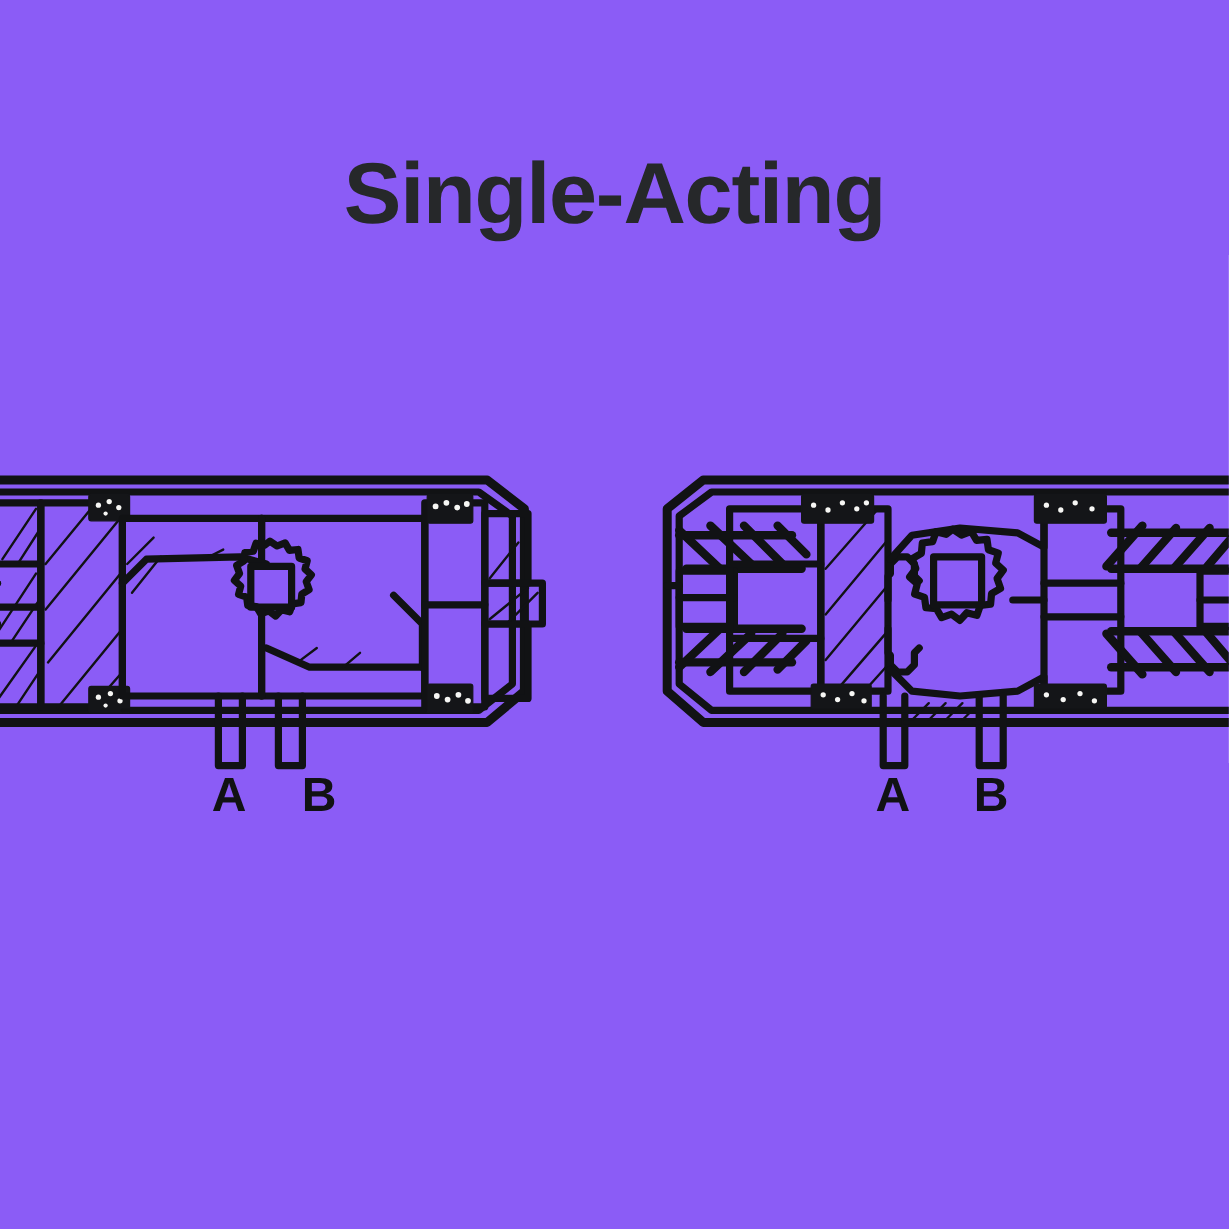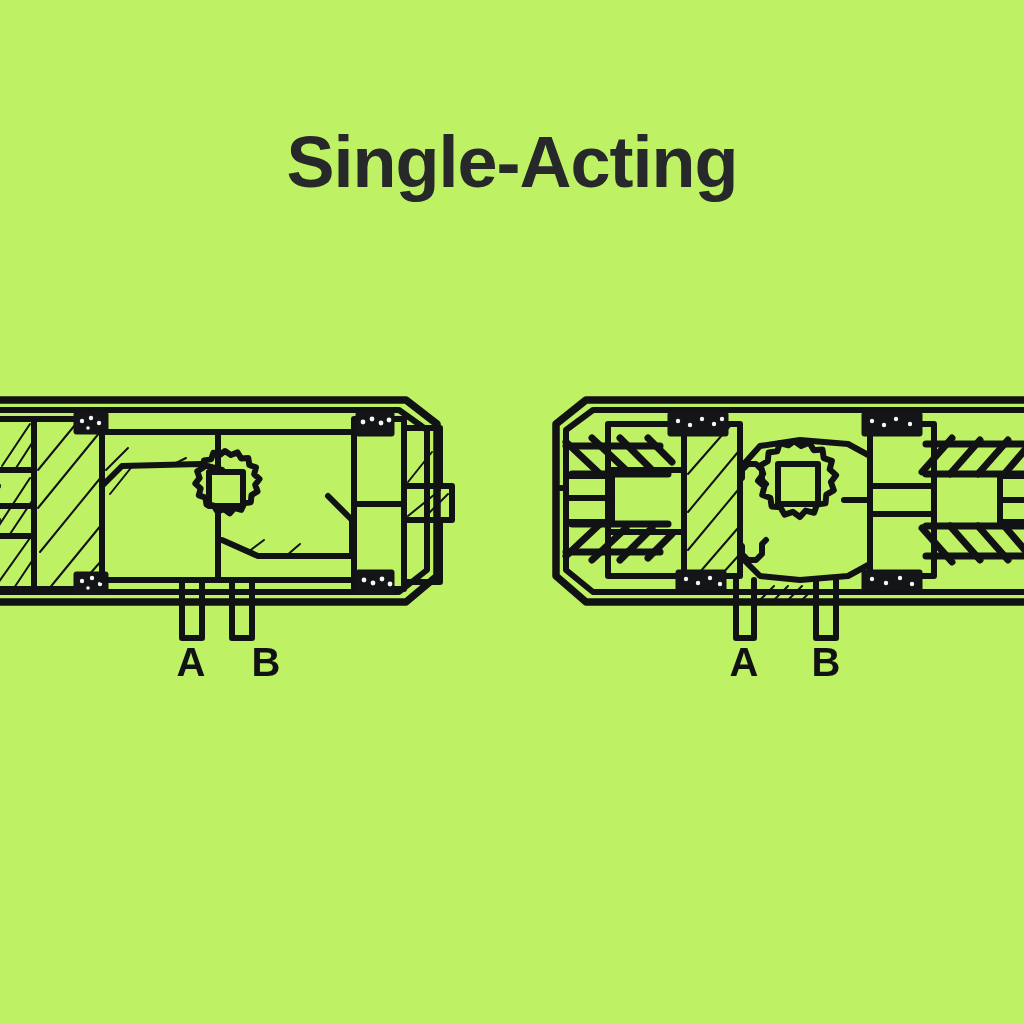--- a/index.html
+++ b/index.html
@@ -11,21 +11,21 @@
     width: 1024px;
     height: 1024px;
     background: #f8f8f7;
     font-family: "Liberation Sans", sans-serif;
     overflow: hidden;
   }
   #page {
     position: relative;
     width: 1024px;
     height: 1024px;
-    background: #bef264;
+    background: #8b5cf6;
   }
   #figure-title {
     position: absolute;
     top: 126px;
     left: 0;
     width: 1024px;
     text-align: center;
     font-family: "Liberation Sans", sans-serif;
     font-weight: bold;
     font-size: 72px;

